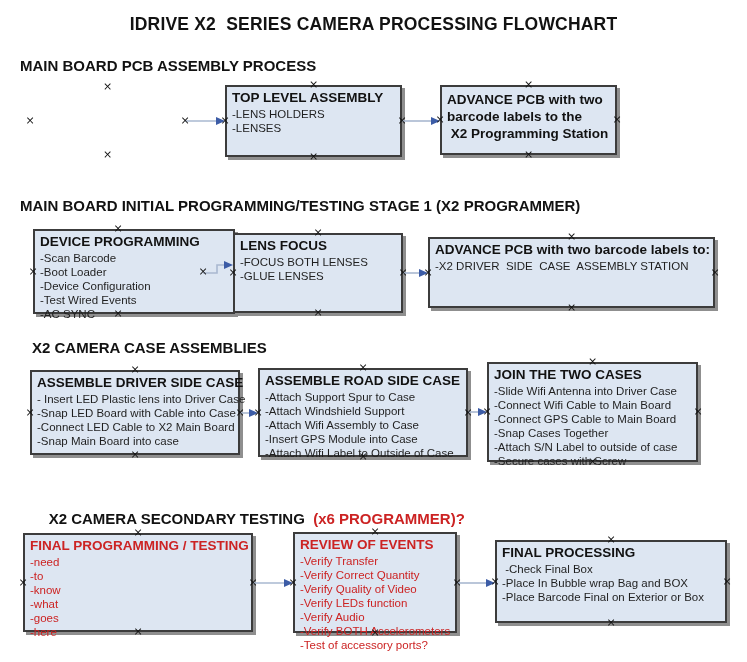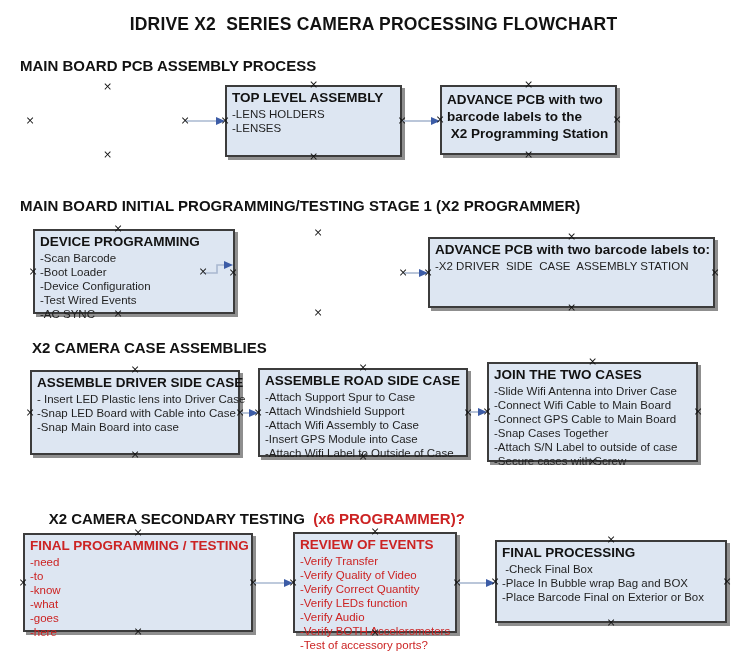--- a/index.html
+++ b/index.html
@@ -52,35 +52,43 @@
     <div class="box-title">DEVICE PROGRAMMING</div>
     <div class="box-items">
         <div class="box-item">-Scan Barcode</div>
         <div class="box-item">-Boot Loader</div>
         <div class="box-item">-Device Configuration</div>
         <div class="box-item">-Test Wired Events</div>
         <div class="box-item">-AC SYNC</div>
       </div>
   </div>
 
+  <div class="box" style="left:233px;top:233px;width:170px;height:80px">
+    <div class="box-title">LENS FOCUS</div>
+    <div class="box-items">
+        <div class="box-item">-FOCUS BOTH LENSES</div>
+        <div class="box-item">-GLUE LENSES</div>
+      </div>
+  </div>
 
   <div class="box" style="left:428px;top:237px;width:287px;height:71px">
     <div class="box-title">ADVANCE PCB with two barcode labels to:</div>
     <div class="box-items">
         <div class="box-item">-X2 DRIVER  SIDE  CASE  ASSEMBLY STATION</div>
       </div>
   </div>
 
   <div class="section-heading" style="left:32px;top:339px">X2 CAMERA CASE ASSEMBLIES</div>
 
   <div class="box" style="left:30px;top:370px;width:210px;height:85px">
     <div class="box-title">ASSEMBLE DRIVER SIDE CASE</div>
     <div class="box-items">
         <div class="box-item">- Insert LED Plastic lens into Driver Case</div>
         <div class="box-item">-Snap LED Board with Cable into Case</div>
+        <div class="box-item">-Connect LED Cable to X2 Main Board</div>
         <div class="box-item">-Snap Main Board into case</div>
       </div>
   </div>
 
   <div class="box" style="left:258px;top:368px;width:210px;height:89px">
     <div class="box-title">ASSEMBLE ROAD SIDE CASE</div>
     <div class="box-items">
         <div class="box-item">-Attach Support Spur to Case</div>
         <div class="box-item">-Attach Windshield Support</div>
         <div class="box-item">-Attach Wifi Assembly to Case</div>
@@ -114,22 +122,22 @@
         <div class="box-item">-what</div>
         <div class="box-item">-goes</div>
         <div class="box-item">-here</div>
       </div>
   </div>
 
   <div class="box red-text" style="left:293px;top:532px;width:164px;height:101px">
     <div class="box-title">REVIEW OF EVENTS</div>
     <div class="box-items">
         <div class="box-item">-Verify Transfer</div>
+        <div class="box-item">-Verify Correct Quantity</div>
         <div class="box-item">-Verify Quality of Video</div>
-        <div class="box-item">-Verify Correct Quantity</div>
         <div class="box-item">-Verify LEDs function</div>
         <div class="box-item">-Verify Audio</div>
         <div class="box-item">-Verify BOTH Accelerometers</div>
         <div class="box-item">-Test of accessory ports?</div>
       </div>
   </div>
 
   <div class="box" style="left:495px;top:540px;width:232px;height:83px">
     <div class="box-title">FINAL PROCESSING</div>
     <div class="box-items">

